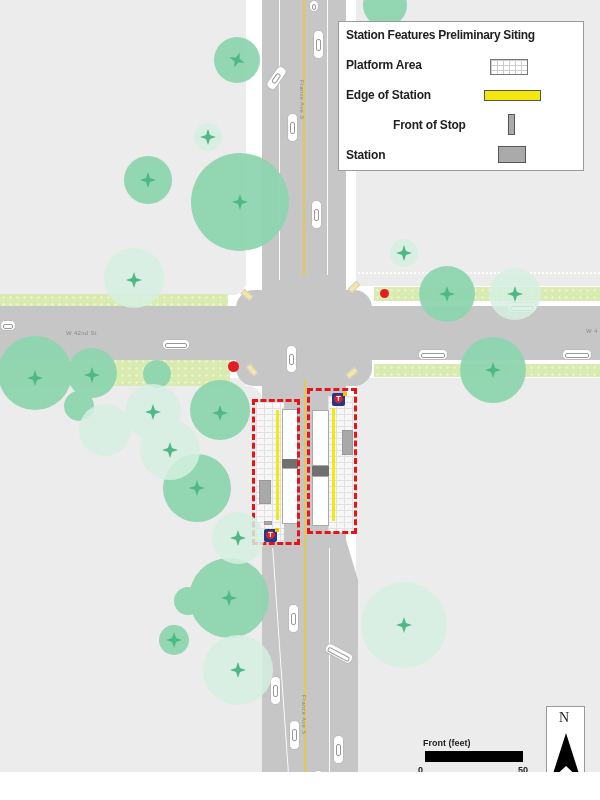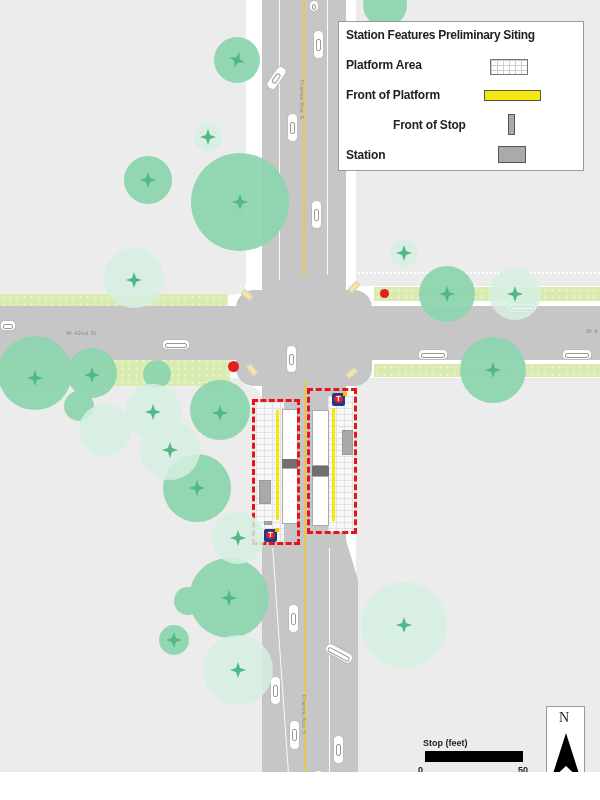--- a/index.html
+++ b/index.html
@@ -195,30 +195,30 @@
       <use href="#star" x="208" y="137"></use>
       <use href="#star" x="404" y="253"></use>
       <use href="#star" x="174" y="640"></use>
     </g>
   </svg>
 
   <div id="legend">
     <div class="title">Station Features Preliminary Siting</div>
     <div class="row" style="top:36px;">Platform Area</div>
     <div class="sym-platform"></div>
-    <div class="row" style="top:66px;">Front of Platform</div>
+    <div class="row" style="top:66px;">Edge of Station</div>
     <div class="sym-edge"></div>
     <div class="row" style="top:96px;margin-left:47px;">Front of Stop</div>
     <div class="sym-front"></div>
     <div class="row" style="top:126px;">Station</div>
     <div class="sym-shelter"></div>
   </div>
 
   <div id="scale">
-    <div class="lbl">Stop (feet)</div>
+    <div class="lbl">Front (feet)</div>
     <div class="bar"></div>
     <div class="t0">0</div>
     <div class="t50">50</div>
   </div>
 
   <div id="north">
     <div class="n">N</div>
     <svg width="32" height="48">
       <polygon points="16,0 31,47 16,33 1,47" fill="#000"></polygon>
     </svg>

